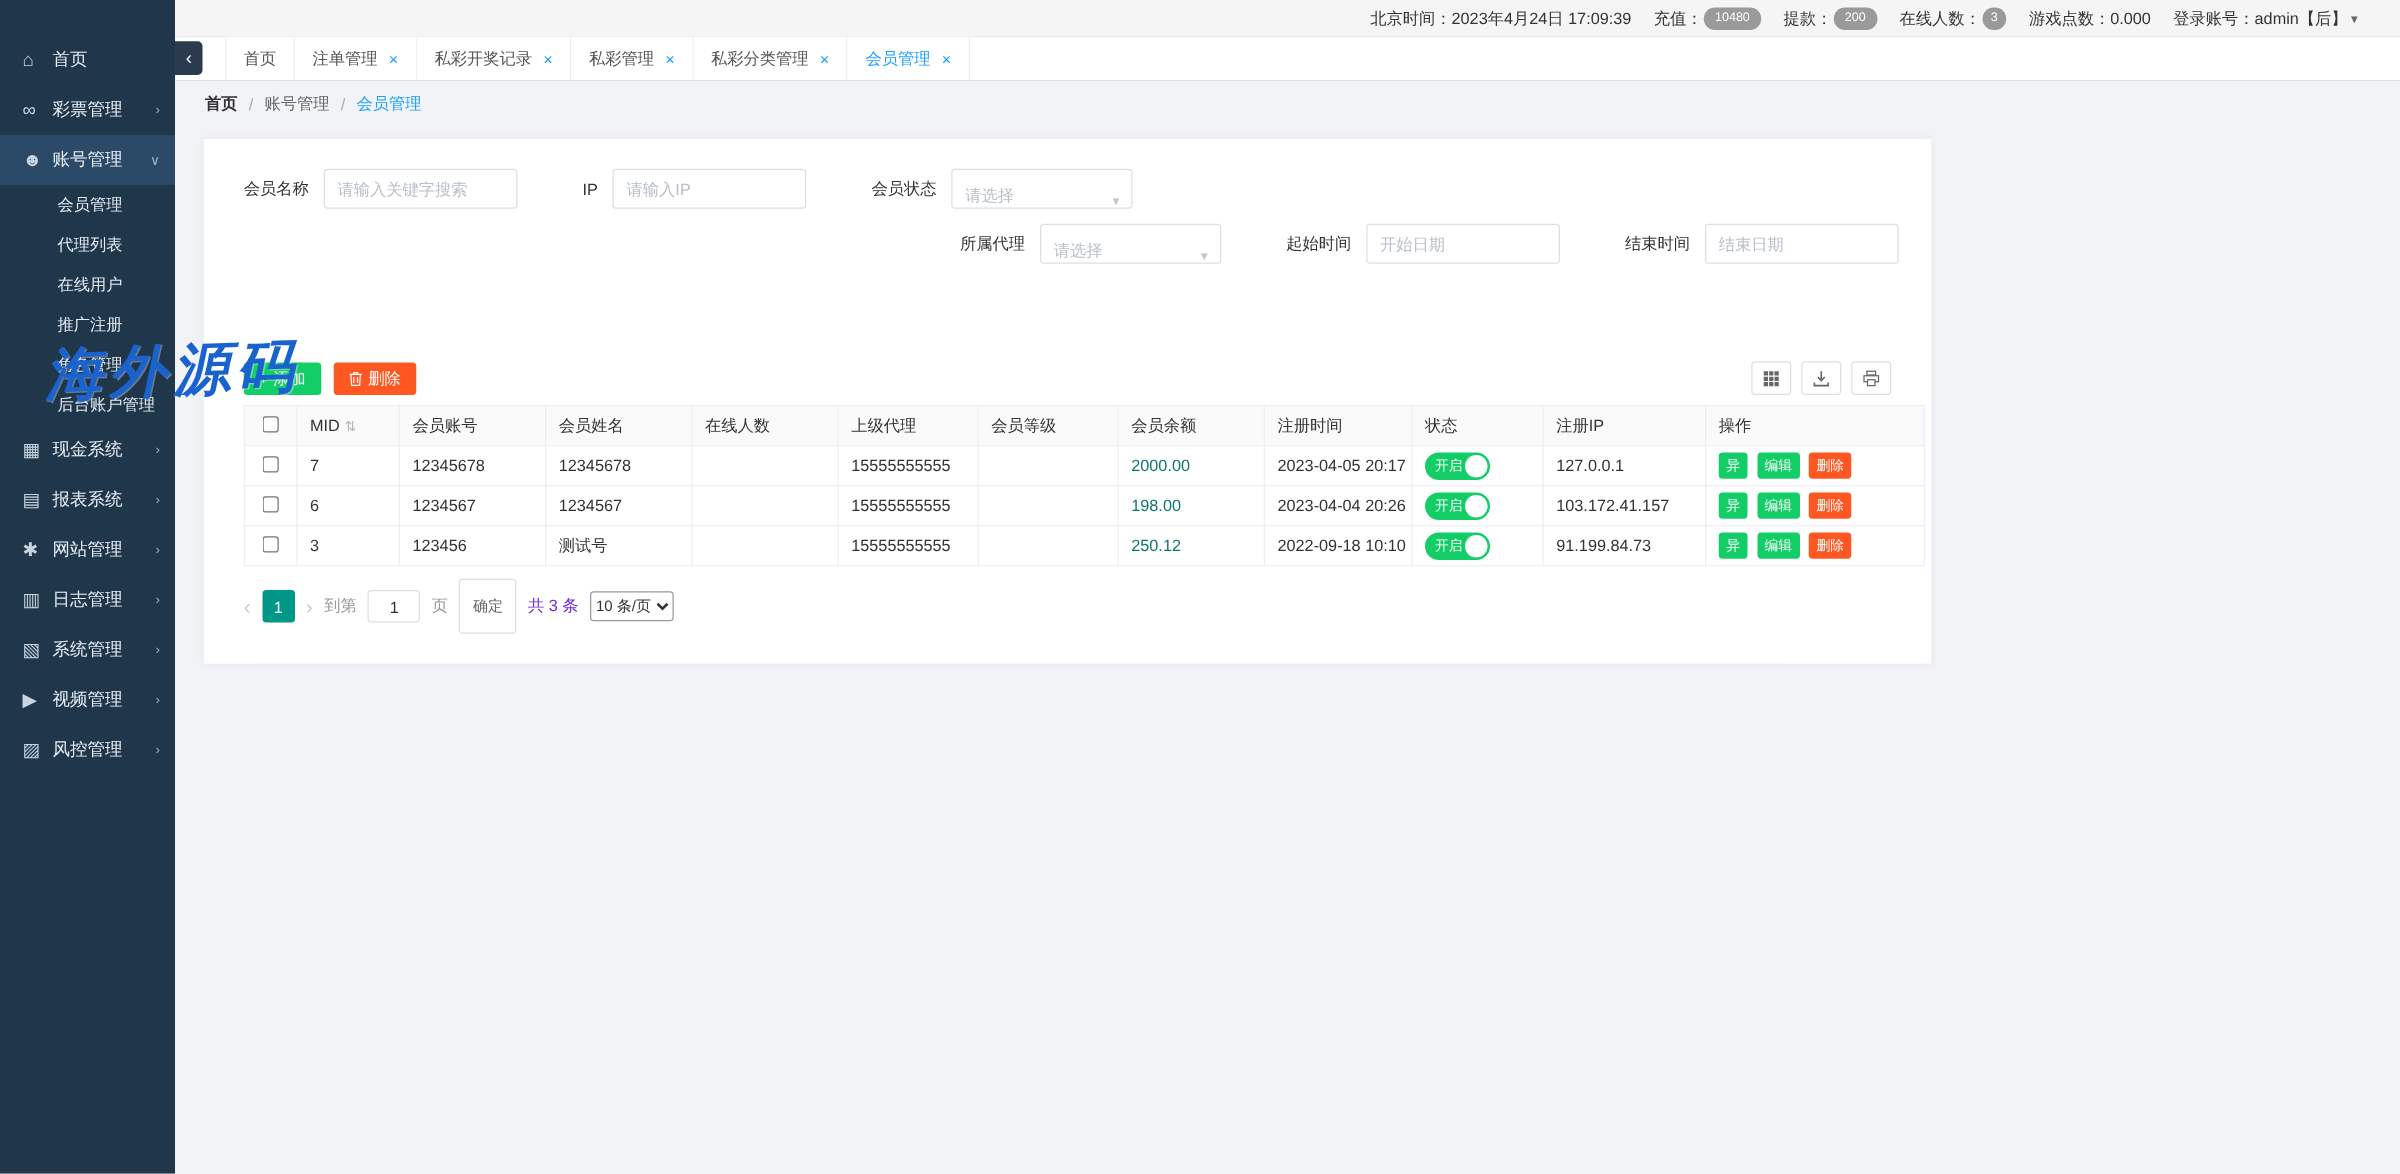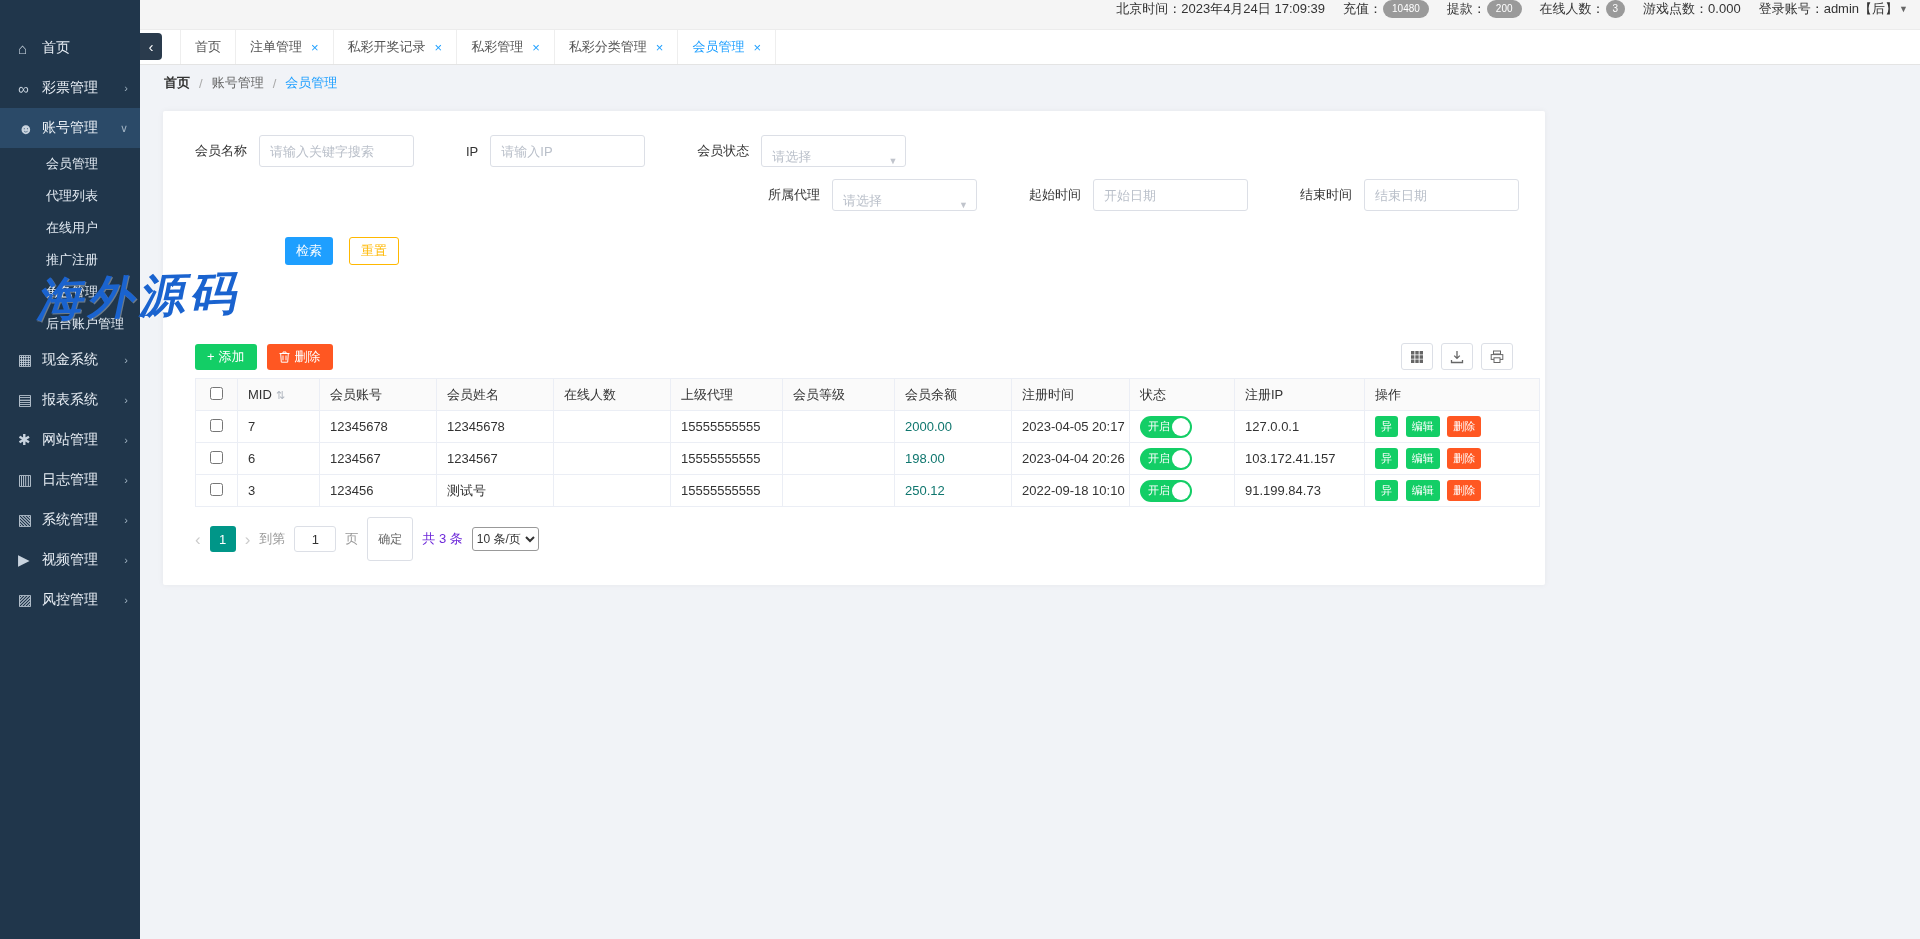--- a/index.html
+++ b/index.html
@@ -10,21 +10,21 @@
 
 .sidebar{width:140px;background:#20364b;color:#e8eef4;flex-shrink:0;padding-top:28px;position:relative;z-index:2}
 .side-item{height:40px;display:flex;align-items:center;padding:0 12px 0 18px;cursor:pointer;font-size:14px;white-space:nowrap}
 .side-item .glyph{width:24px;font-size:15px;color:#c9d4df;flex-shrink:0}
 .side-item .arrow{margin-left:auto;color:#9fb1c1;font-size:11px}
 .side-item.active{background:#2b4a68}
 .submenu .side-sub{height:32px;display:flex;align-items:center;padding-left:46px;font-size:13px;color:#e2eaf2;cursor:pointer;white-space:nowrap}
 
 
 .main{flex:1;display:flex;flex-direction:column;min-width:0;position:relative}
-.topbar{height:30px;background:#f5f5f5;border-bottom:1px solid #ececec;display:flex;align-items:flex-start;justify-content:flex-end;gap:18px;padding-right:12px;font-size:13px;color:#333;white-space:nowrap}
+.topbar{height:30px;background:#f5f5f5;border-bottom:1px solid #ececec;display:flex;align-items:center;justify-content:flex-end;gap:18px;padding-right:32px;font-size:13px;color:#333;white-space:nowrap}
 .topbar .group{display:flex;align-items:center;gap:1px}
 .badge{background:#9a9a9a;color:#fff;border-radius:9px;padding:1px 9px;font-size:10px;line-height:16px}
 .badge.small{padding:1px 7px}
 .caret{font-size:9px;color:#666}
 
 
 .tabbar{height:35px;background:#fff;border-bottom:1px solid #e4e4e4;display:flex;align-items:stretch;position:relative;padding-left:40px}
 .collapse-btn{position:absolute;left:0;top:3px;width:22px;height:27px;background:#2a3b4d;color:#fff;border:none;border-radius:0 4px 4px 0;font-size:15px;cursor:pointer;line-height:1}
 .tab{display:flex;align-items:center;gap:9px;padding:0 14px;border-right:1px solid #eee;font-size:13px;color:#555;cursor:pointer;background:#fff;white-space:nowrap}
 .tab:nth-child(2){border-left:1px solid #eee}
@@ -244,24 +244,20 @@
           <div class="fgroup">
             <label>起始时间</label>
             <input class="f-input" placeholder="开始日期" style="">
           </div>
           <div class="fgroup">
             <label>结束时间</label>
             <input class="f-input" placeholder="结束日期" style="">
           </div>
         </div>
 
-        <div class="btn-row">
-          <button class="btn-search">检索</button>
-          <button class="btn-reset">重置</button>
-        </div>
 
         <div class="table-toolbar">
           <button class="btn-add">
             <span>+</span>
             <span>添加</span>
           </button>
           <button class="btn-del">
             <svg width="11" height="12" viewBox="0 0 11 12">
                 <path d="M0.5 2.5h10M4 2V1h3v1M1.7 2.5l.6 8.7h6.4l.6-8.7M4 4.5v4.8M7 4.5v4.8" stroke="#fff" fill="none"></path>
               </svg>

